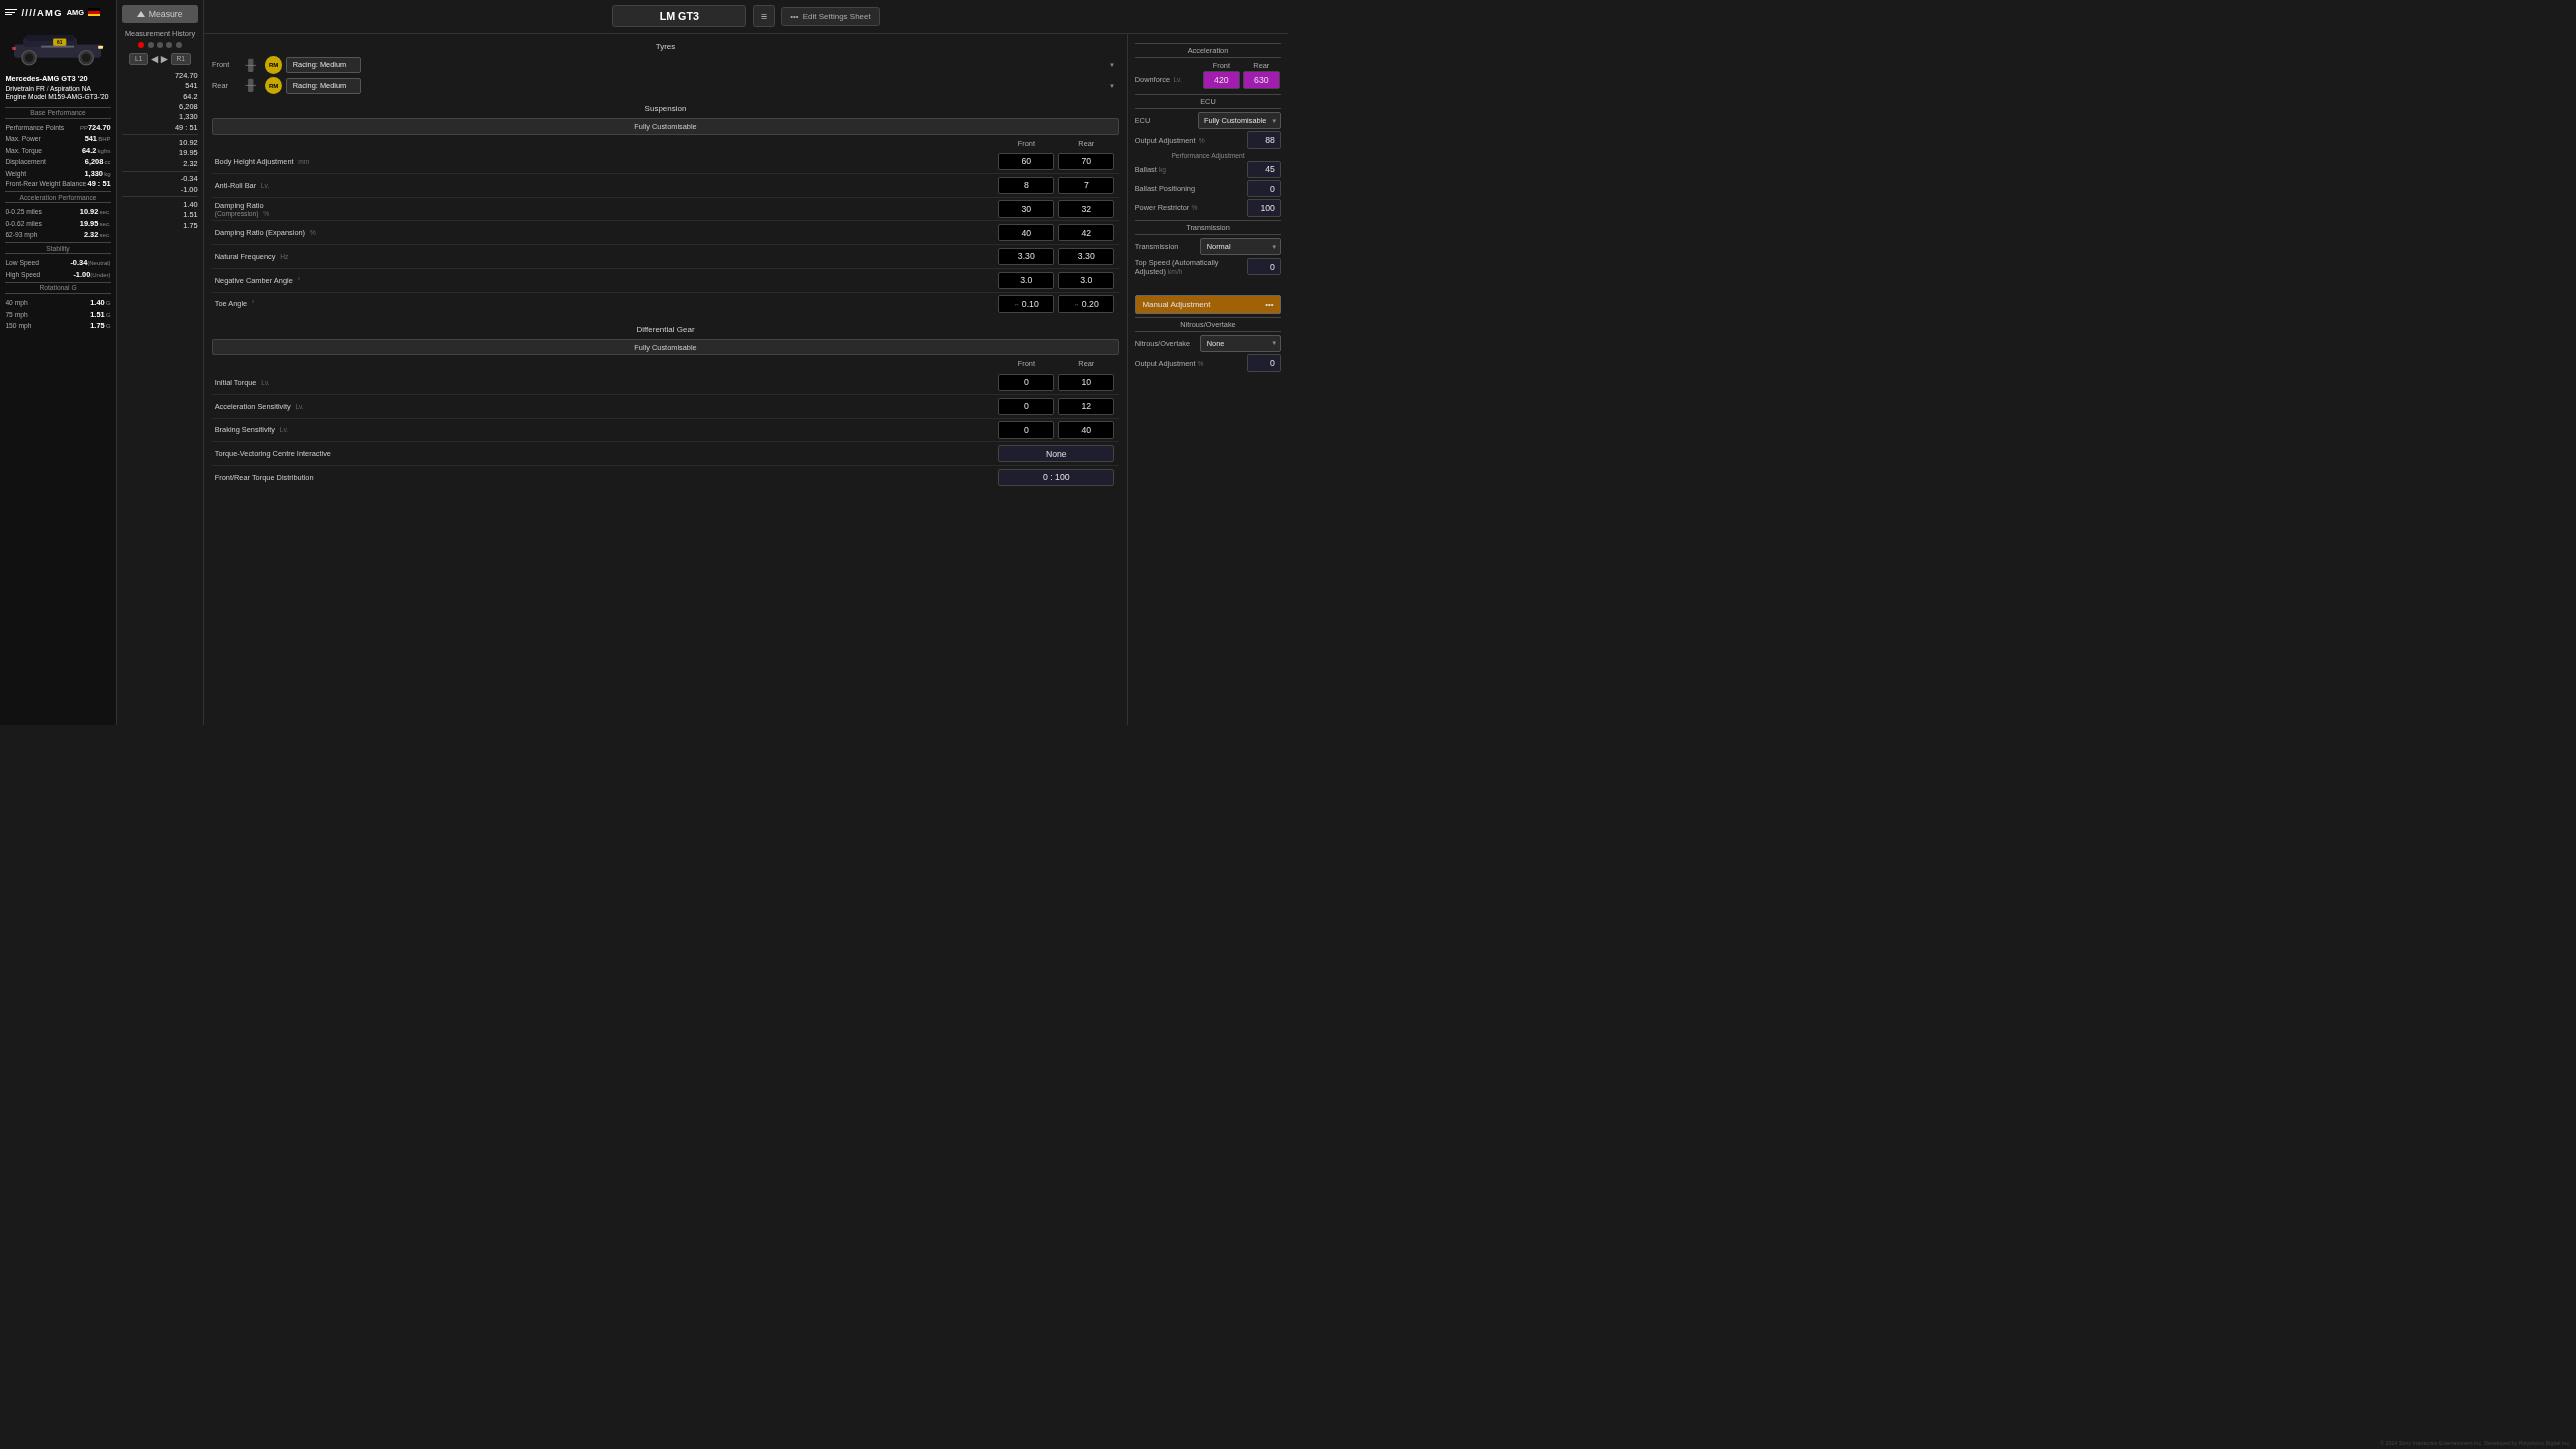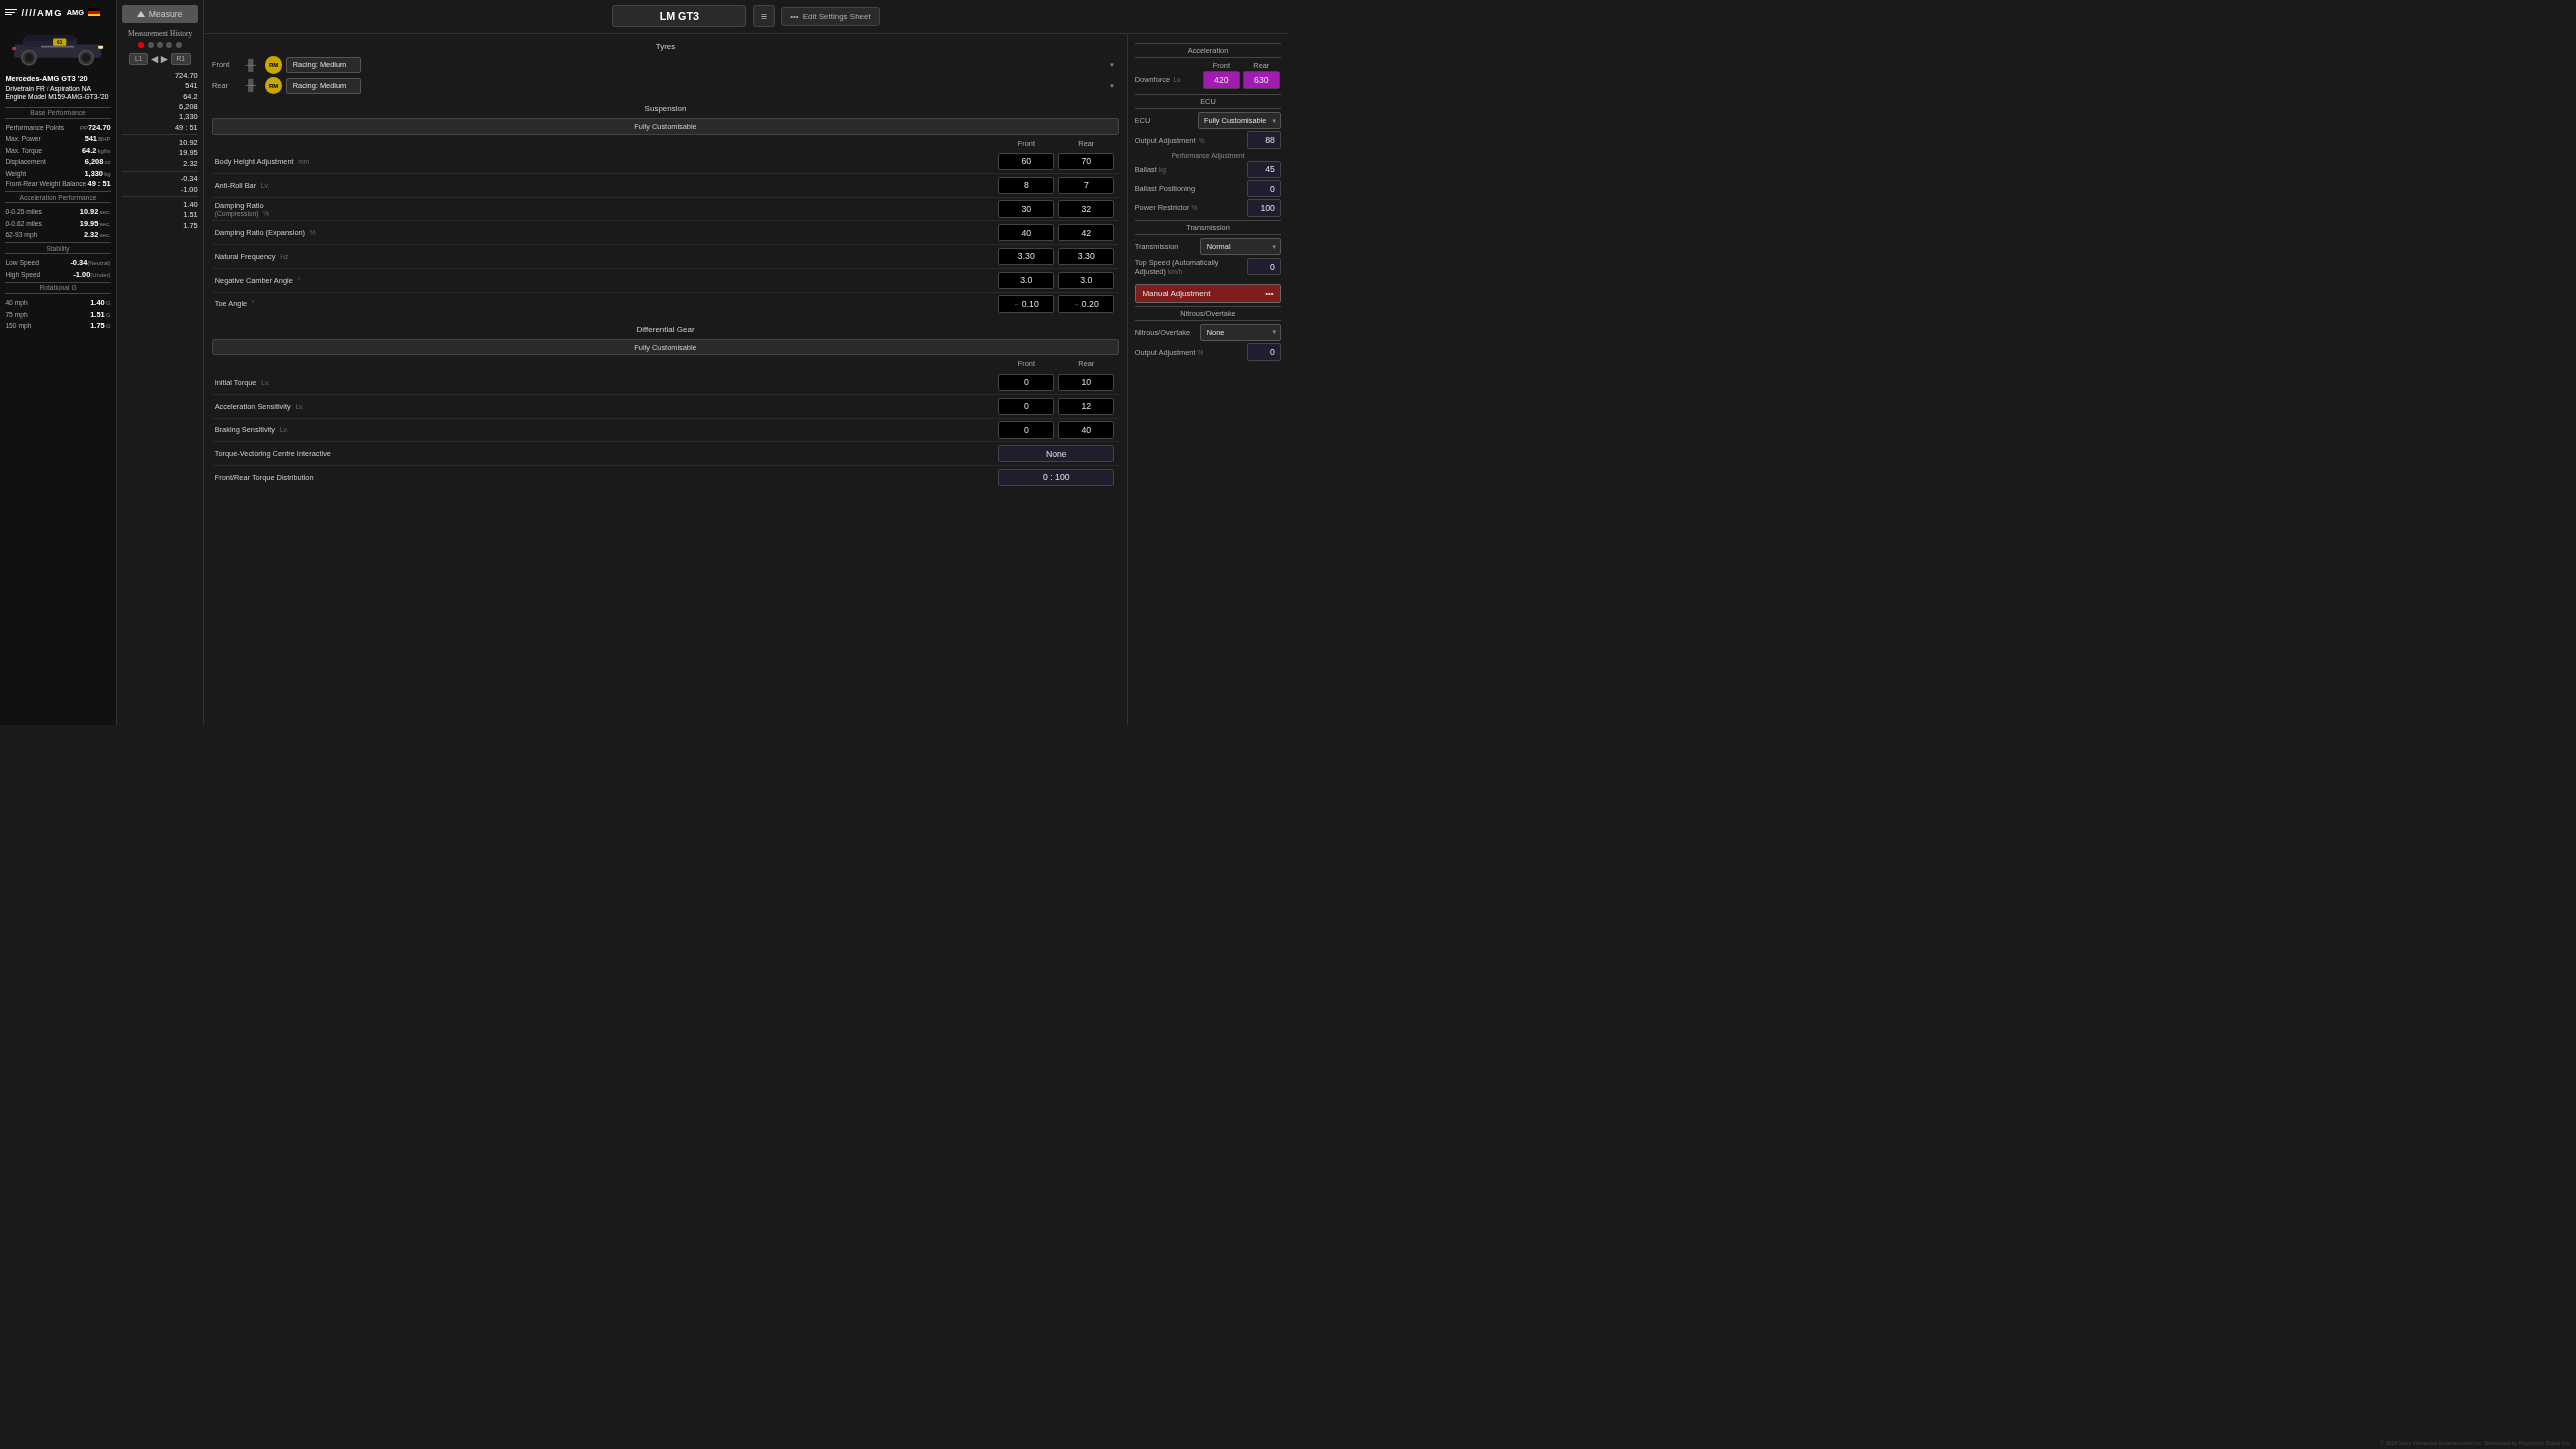--- a/index.html
+++ b/index.html
@@ -183,21 +183,20 @@
       border-left: 4px solid transparent;
       border-right: 4px solid transparent;
       border-bottom: 6.7px solid #ccc;
     }
 
     .history-title {
       font-size: 7.4px;
       color: #aaa;
       text-align: left;
       margin-bottom: 4px;
-      font-family: Liberation Serif, serif;
     }
 
     .history-dots {
       display: flex;
       gap: 3.4px;
       margin-bottom: 5.4px;
     }
 
     .dot {
       width: 6px;
@@ -658,32 +657,32 @@
       color: #e0e0e0;
       padding: 2.7px 13.4px 2.7px 5.4px;
       font-size: 7.4px;
       appearance: none;
       cursor: pointer;
       min-width: 81px;
       margin-left: 16px;
     }
 
     .manual-adj-btn {
-      background: #7f1d1d;
+      background: #a16207;
       border: 0.7px solid #666;
       border-radius: 2px;
       color: #e0e0e0;
       padding: 4px 6.7px;
       font-size: 8px;
       cursor: pointer;
       display: flex;
       align-items: center;
       justify-content: space-between;
       width: 100%;
-      margin-top: 8px;
+      margin-top: 19px;
     }
 
     .copyright {
       position: absolute;
       bottom: 2.7px;
       right: 5.4px;
       font-size: 5.4px;
       color: #444;
     }
 

